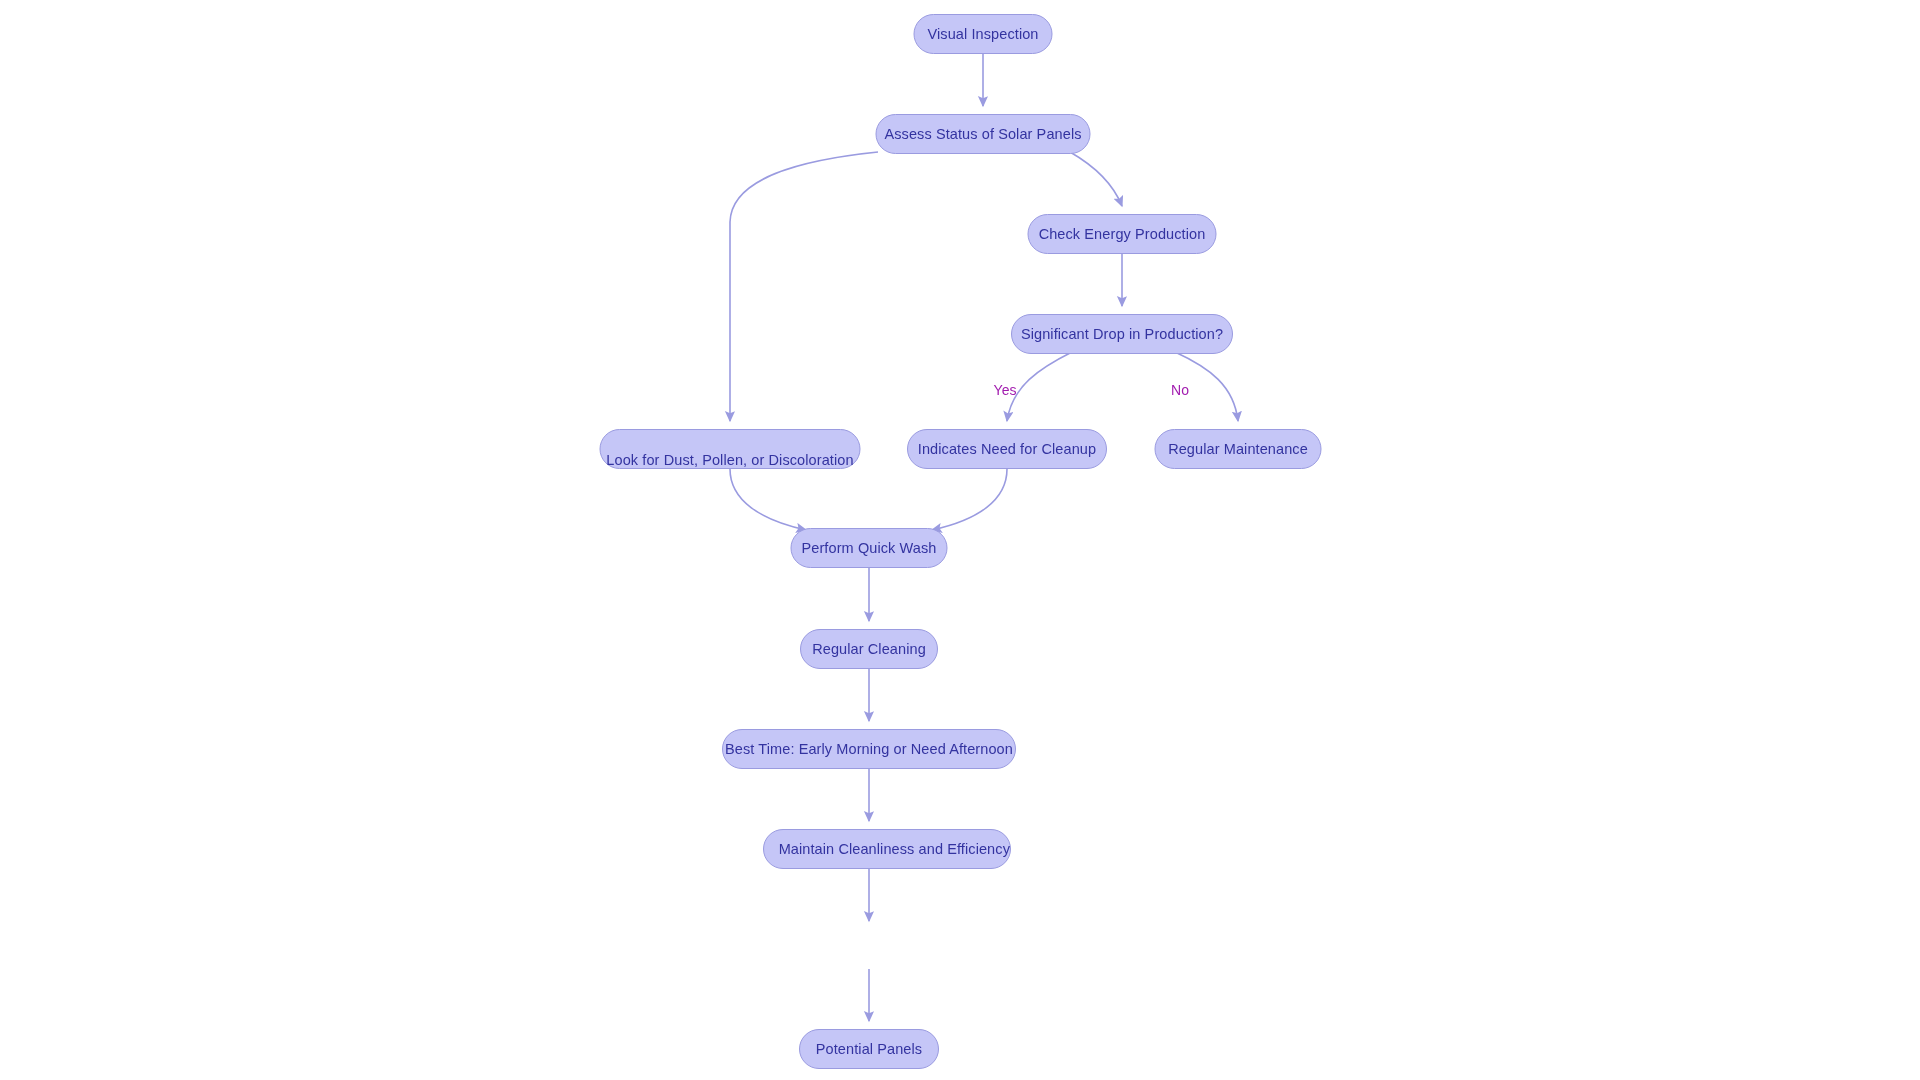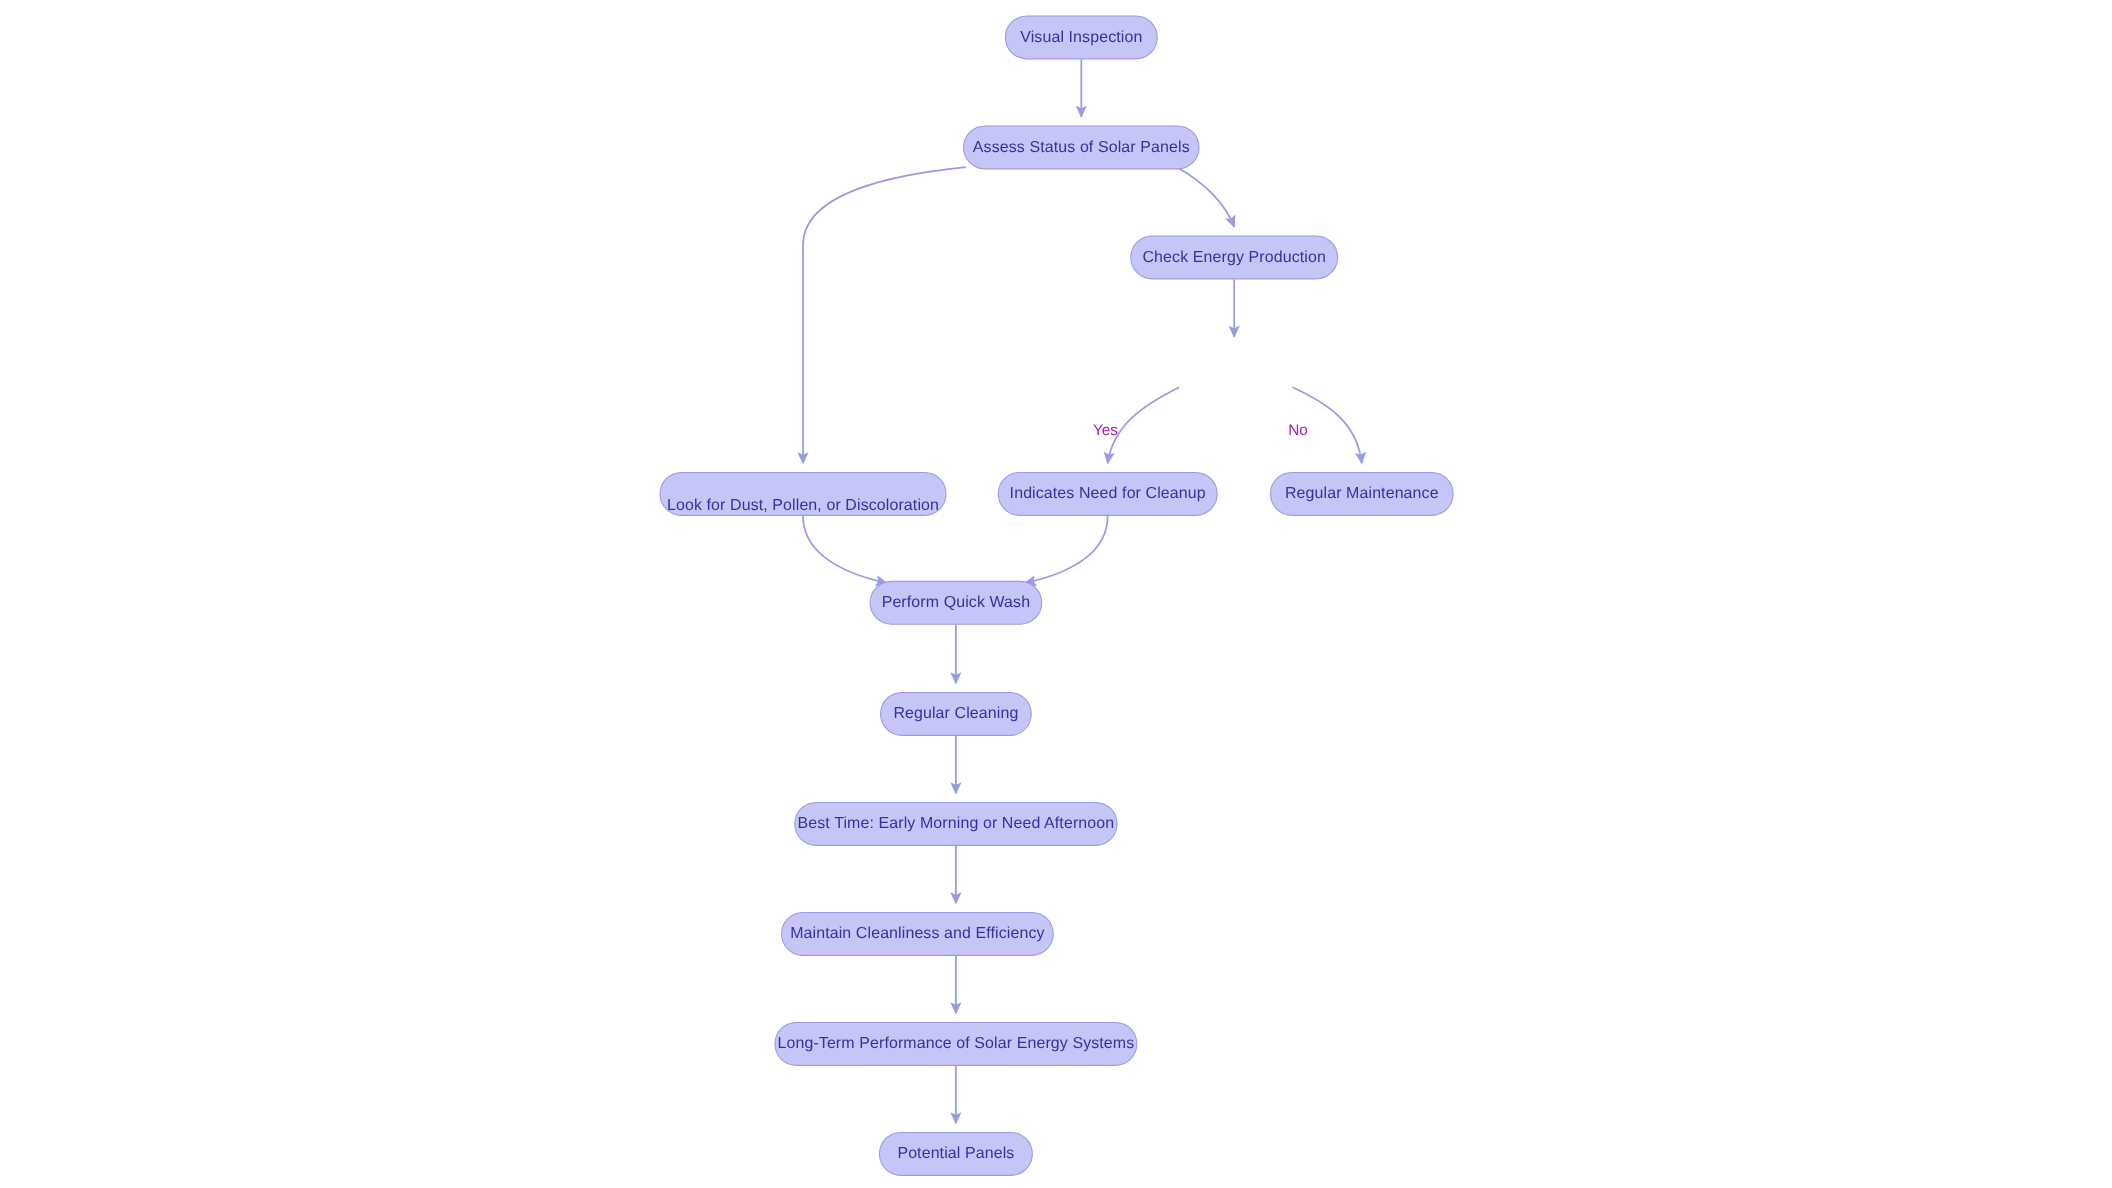--- a/index.html
+++ b/index.html
@@ -89,20 +89,23 @@
   </div>
 
   <div class="node" style="left:983px; top:114px; width:215px;">
     <span class="node-label">Assess Status of Solar Panels</span>
   </div>
 
   <div class="node" style="left:1122px; top:214px; width:189px;">
     <span class="node-label">Check Energy Production</span>
   </div>
 
+  <div class="node" style="left:1122px; top:314px; width:222px;">
+    <span class="node-label">Significant Drop in Production?</span>
+  </div>
 
   <div class="node" style="left:730px; top:429px; width:261px;align-items:flex-end;">
     <span class="node-label">Look for Dust, Pollen, or Discoloration</span>
   </div>
 
   <div class="node" style="left:1007px; top:429px; width:200px;">
     <span class="node-label">Indicates Need for Cleanup</span>
   </div>
 
   <div class="node" style="left:1238px; top:429px; width:167px;">
@@ -114,27 +117,24 @@
   </div>
 
   <div class="node" style="left:869px; top:629px; width:138px;">
     <span class="node-label">Regular Cleaning</span>
   </div>
 
   <div class="node" style="left:869px; top:729px; width:294px;">
     <span class="node-label">Best Time: Early Morning or Need Afternoon</span>
   </div>
 
-  <div class="node" style="left:834px; top:829px; width:248px;">
+  <div class="node" style="left:887px; top:829px; width:248px;justify-content:flex-end;">
     <span class="node-label">Maintain Cleanliness and Efficiency</span>
   </div>
 
-  <div class="node" style="left:869px; top:929px; width:330px;">
-    <span class="node-label">Long-Term Performance of Solar Energy Systems</span>
-  </div>
 
   <div class="node" style="left:869px; top:1029px; width:140px;">
     <span class="node-label">Potential Panels</span>
   </div>
 
   <div class="edge-label" style="left:1005px; top:390px;">Yes</div>
 
   <div class="edge-label" style="left:1180px; top:390px;text-align:right;">No</div>
 
 </div>

